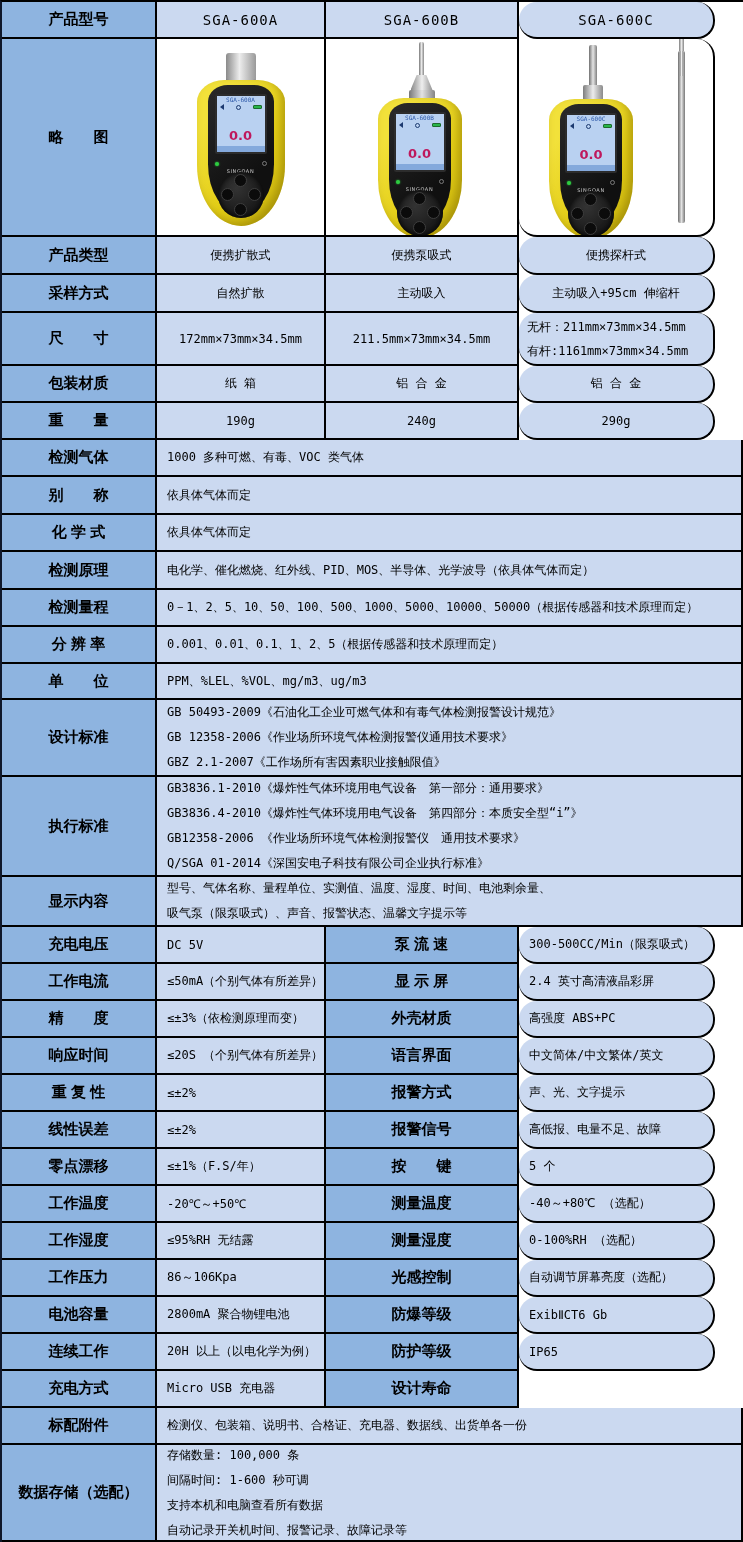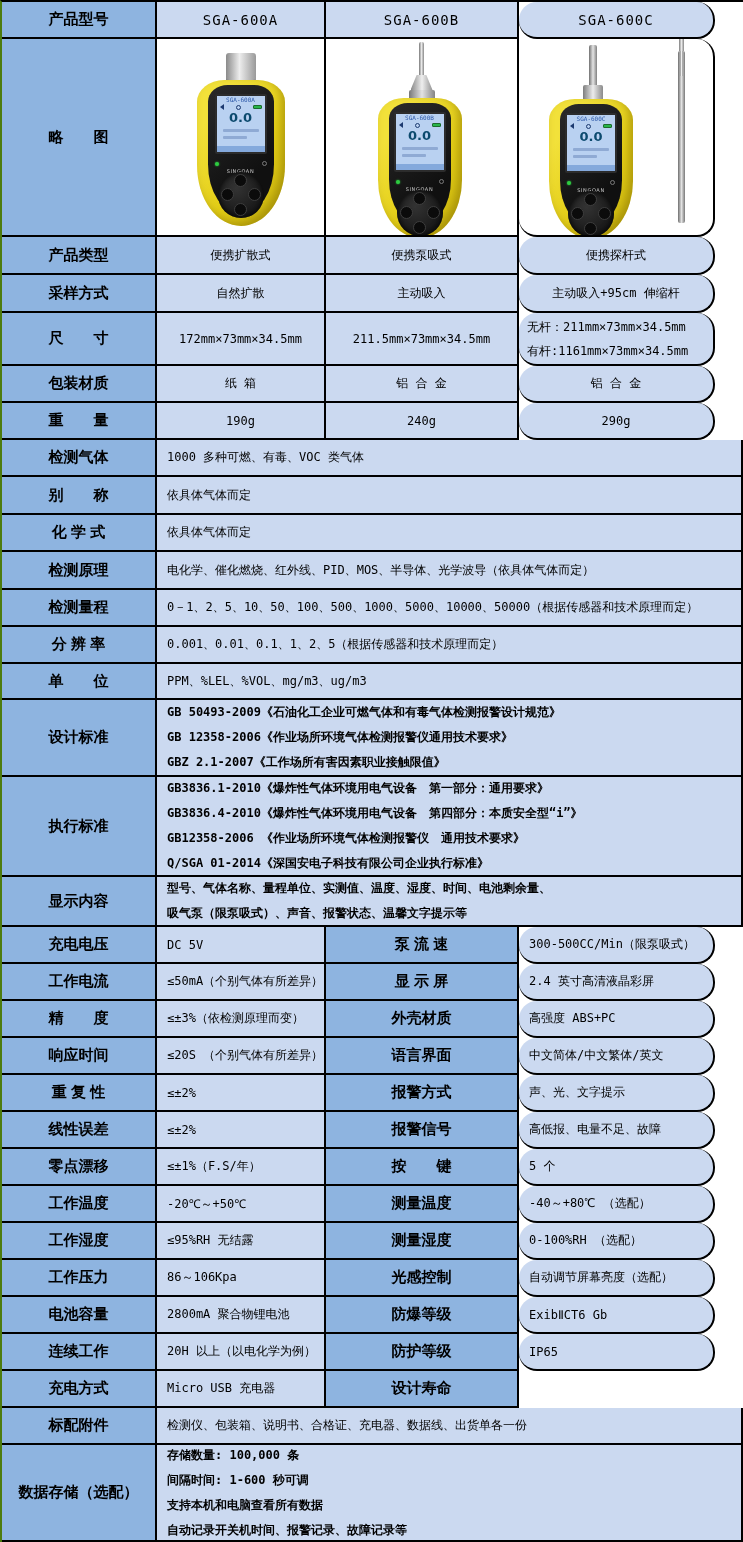--- a/index.html
+++ b/index.html
@@ -5,21 +5,21 @@
   * { margin:0; padding:0; box-sizing:border-box; }
   html,body { background:#fff; }
   body {
     width:743px;
     font-family:"Liberation Sans","DejaVu Sans",sans-serif;
     color:#000;
   }
   .tbl {
     width:743px;
     border-top:2px solid #000;
-    border-left:2px solid #4d7c0f;
+    border-left:2px solid #0f172a;
     background:#fff;
   }
   .row { display:flex; }
   .cell {
     border-right:2px solid #000;
     border-bottom:2px solid #000;
     display:flex;
     align-items:center;
     justify-content:center;
     overflow:hidden;
@@ -44,21 +44,21 @@
     font-family:"DejaVu Sans Mono","Liberation Mono",monospace;
   }
   .center { justify-content:center; text-align:center; }
   .left { justify-content:flex-start; padding-left:10px; text-align:left; }
   .multiline {
     flex-direction:column;
     align-items:flex-start;
     justify-content:center;
     padding-left:10px;
   }
-  .multiline > div { line-height:25px; white-space:nowrap;font-weight:bold; }
+  .multiline > div { line-height:25px; white-space:nowrap; }
   .dim-lines { flex-direction:column; align-items:flex-start; justify-content:center; padding-left:8px; }
   .dim-lines > div { line-height:24px; white-space:nowrap; }
   .lbl.stack { flex-direction:row; }
   .hdr { font-size:14px; letter-spacing:1px; }
 
   
   .photo { background:#fff; position:relative; }
   .dev { position:absolute; width:88px; }
   .dev-a { left:50%; transform:translateX(-50%); top:14px; }
   .dev-b { left:50%; transform:translateX(-50%); top:3px; }
@@ -91,21 +91,21 @@
   .scr {
     width:52px; height:60px; margin:0 auto; position:relative;
     background:#B9D1F1; border:2px solid #2c2c2c; border-radius:2px;
     overflow:hidden;
   }
   .scr-title { font-size:6px; line-height:8px; text-align:center; color:#2b57a8; font-family:"DejaVu Sans Mono",monospace; white-space:nowrap; }
   .scr-icons { display:flex; justify-content:space-between; align-items:center; padding:0 3px; height:6px; }
   .spk { width:0; height:0; border-top:3px solid transparent; border-bottom:3px solid transparent; border-right:4px solid #1c3a70; }
   .fan { width:5px; height:5px; border-radius:50%; border:1px solid #1c3a70; }
   .batt { width:9px; height:4px; background:#27b54a; border:1px solid #1c6b2e; border-radius:1px; }
-  .scr-val { font-size:13px; font-weight:bold; color:#0c4a6e; text-align:center; margin-top:0; font-family:"DejaVu Sans",sans-serif; }
+  .scr-val { font-size:13px; font-weight:bold; color:#be185d; text-align:center; margin-top:18px; font-family:"DejaVu Sans",sans-serif; }
   .scr-line { height:3px; background:rgba(35,70,135,.28); margin:4px 6px 0; border-radius:1px; }
   .scr-line.short { margin-right:18px; }
   .scr-foot { position:absolute; left:0; right:0; bottom:0; height:6px; background:#84a9dc; }
   .brand-row { position:relative; height:10px; margin-top:5px; text-align:center; }
   .led { position:absolute; left:7px; top:3px; width:4px; height:4px; border-radius:50%; background:#2ECC40; box-shadow:0 0 2px #2ECC40; }
   .brand-txt { font-size:5px; letter-spacing:.6px; color:#c9c9c9; font-family:"DejaVu Sans",sans-serif; }
   .pwr { position:absolute; right:7px; top:2px; width:5px; height:5px; border:1px solid #7a7a7a; border-radius:50%; }
   .btns { width:46px; height:46px; margin:3px auto 0; background:radial-gradient(circle at 40% 35%,#333,#181818 70%); border-radius:50%; position:relative; box-shadow:inset 0 0 6px #000; }
   .btn { position:absolute; width:13px; height:13px; background:#0b0b0b; border:1px solid #3e3e3e; border-radius:50%; }
   .btn.t { left:16px; top:2px; } .btn.l { left:3px; top:16px; }

